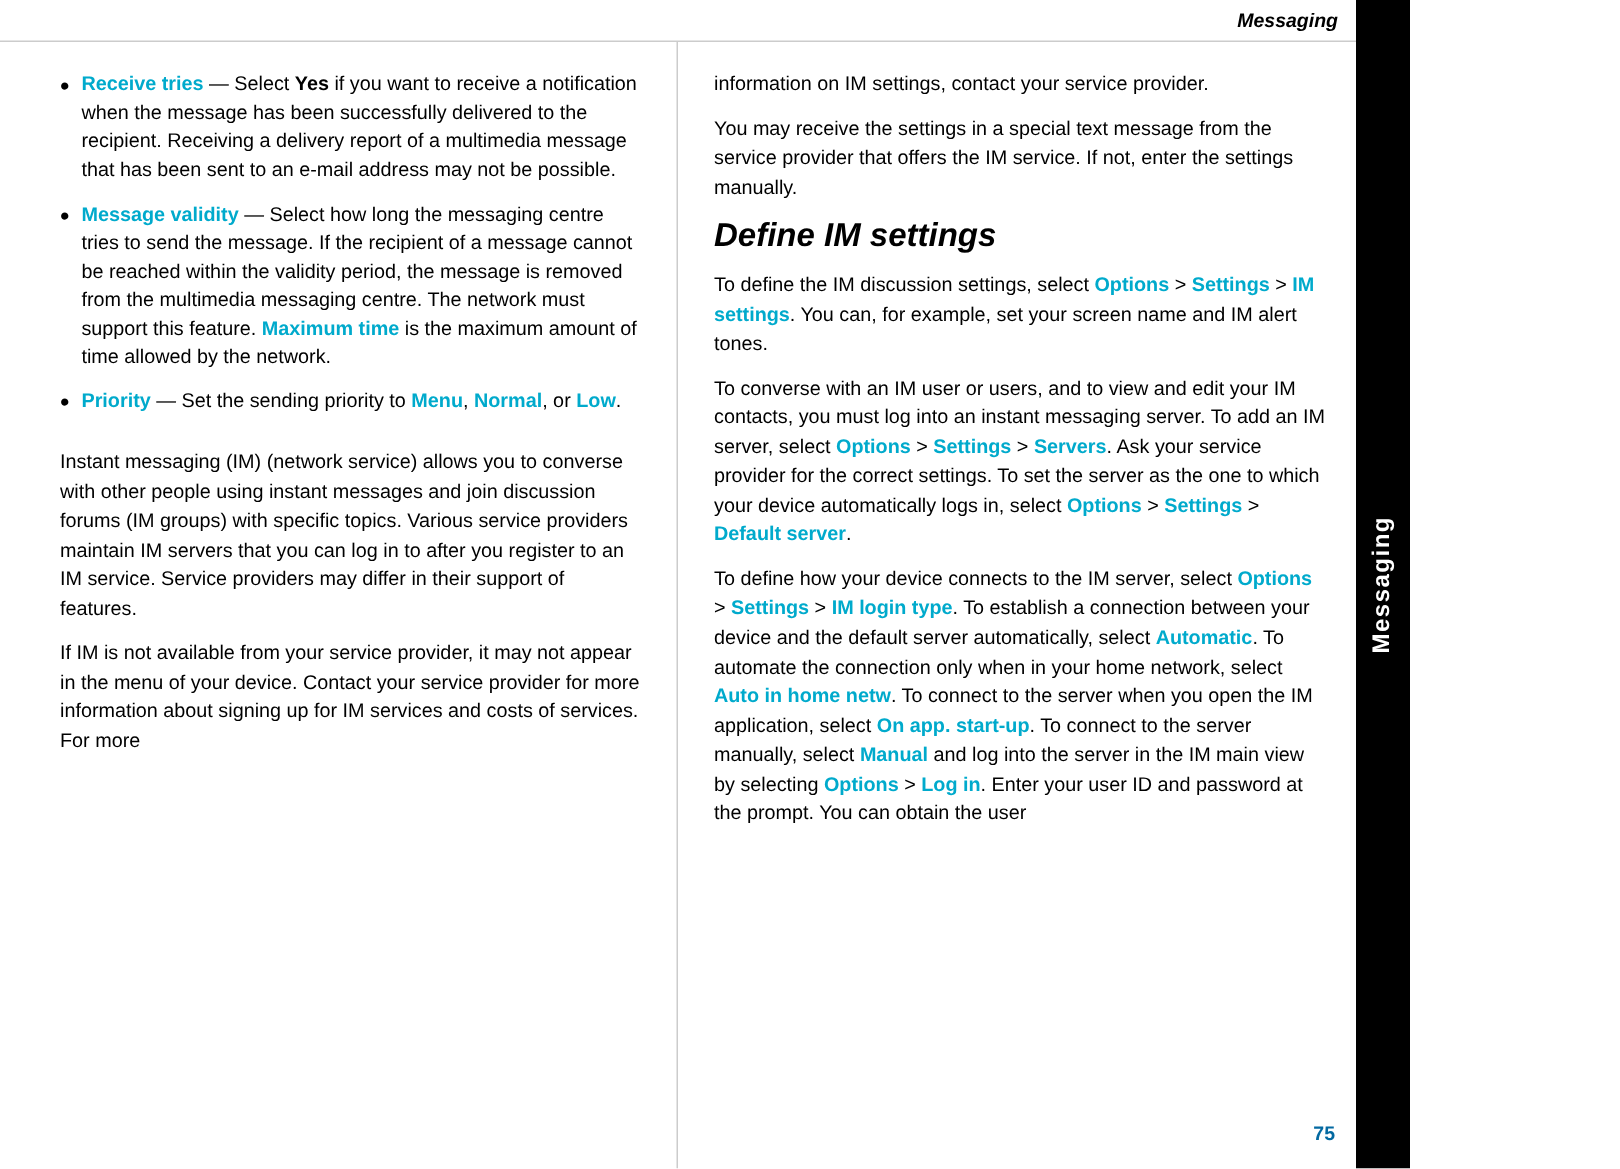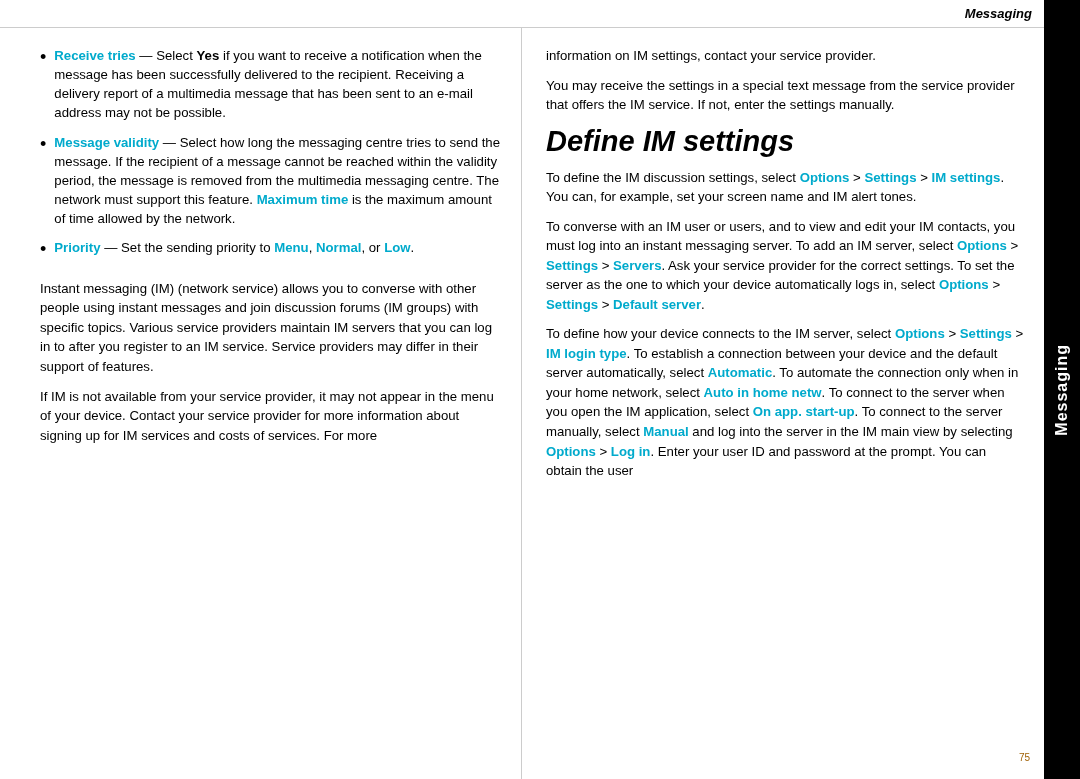--- a/index.html
+++ b/index.html
@@ -8,21 +8,21 @@
       width: 1080px;
       height: 779px;
       background: #fff;
       font-family: 'Arial', 'Helvetica', sans-serif;
       font-size: 13.5px;
       color: #000;
       overflow: hidden;
     }
 
     .page {
-      width: 1080px;
+      width: 940px;
       height: 779px;
       position: relative;
       display: flex;
       flex-direction: row;
     }
 
     
     .vertical-tab {
       position: absolute;
       right: 0;
@@ -174,36 +174,36 @@
     
     .para {
       font-size: 13.2px;
       line-height: 1.48;
       margin-bottom: 10px;
       color: #000;
     }
 
     
     .define-heading {
-      font-size: 29px;
+      font-size: 22px;
       font-weight: bold;
       font-style: italic;
       color: #000;
       margin-bottom: 10px;
       margin-top: 4px;
     }
 
     
     .page-number {
       position: absolute;
       bottom: 16px;
       right: 50px;
-      font-size: 10px;
-      color: #a16207;
-      font-weight: normal;
+      font-size: 13px;
+      color: #0369a1;
+      font-weight: bold;
     }
 
     .select-menu {
       font-size: 13.2px;
       line-height: 1.48;
       margin-bottom: 10px;
     }
 
   </style>
 </head>

